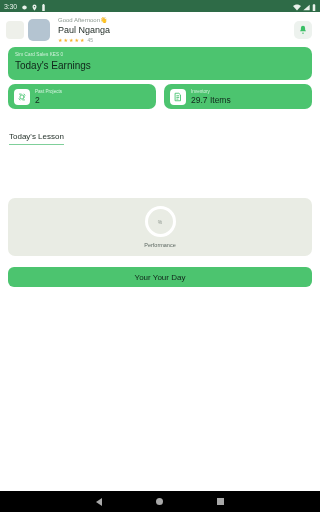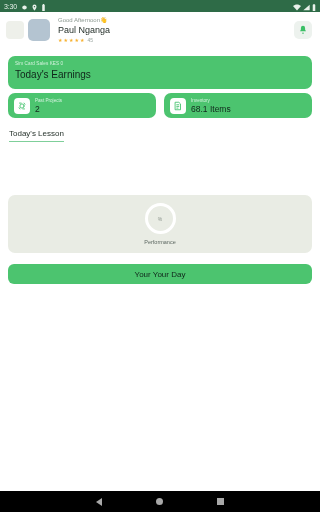--- a/index.html
+++ b/index.html
@@ -100,21 +100,21 @@
   }
 
   
   .content {
     flex: 1 1 auto;
     padding: 0 8px;
     overflow: hidden;
   }
 
   .earn-card {
-    margin-top: 10px;
+    margin-top: 1px;
     background: #4cc46f;
     border-radius: 7px;
     height: 33px;
     padding: 4px 8px 0 7px;
     display: flex;
     align-items: flex-start;
     justify-content: space-between;
   }
   .earn-left { display: flex; flex-direction: column; }
   .earn-sub {
@@ -175,21 +175,21 @@
     white-space: nowrap;
   }
   .stat-value {
     font-size: 8.5px;
     color: #11271c;
     line-height: 11px;
     white-space: nowrap;
   }
 
   .section-title-wrap {
-    margin-top: 4px;
+    margin-top: 16px;
     padding-left: 1px;
   }
   .section-title {
     display: inline-block;
     font-size: 8px;
     color: #27332c;
     line-height: 11px;
     padding-bottom: 2px;
     border-bottom: 1px solid #7fcf9a;
   }
@@ -354,21 +354,21 @@
       </div>
       <div class="stat-card">
         <div class="stat-icon">
           <svg width="10" height="10" viewBox="0 0 24 24" fill="none" stroke="#3bbf66" stroke-width="2" stroke-linecap="round">
             <path d="M6 3h8l4 4v14H6z"></path>
             <path d="M9 9h5M9 13h5M9 17h3"></path>
           </svg>
         </div>
         <div class="stat-text">
           <div class="stat-label">Inventory</div>
-          <div class="stat-value">68.1 Items</div>
+          <div class="stat-value">29.7 Items</div>
         </div>
       </div>
     </div>
 
     <div class="section-title-wrap">
       <span class="section-title">Today's Lesson</span>
     </div>
 
     <div class="perf-card">
       <div class="perf-ring">

